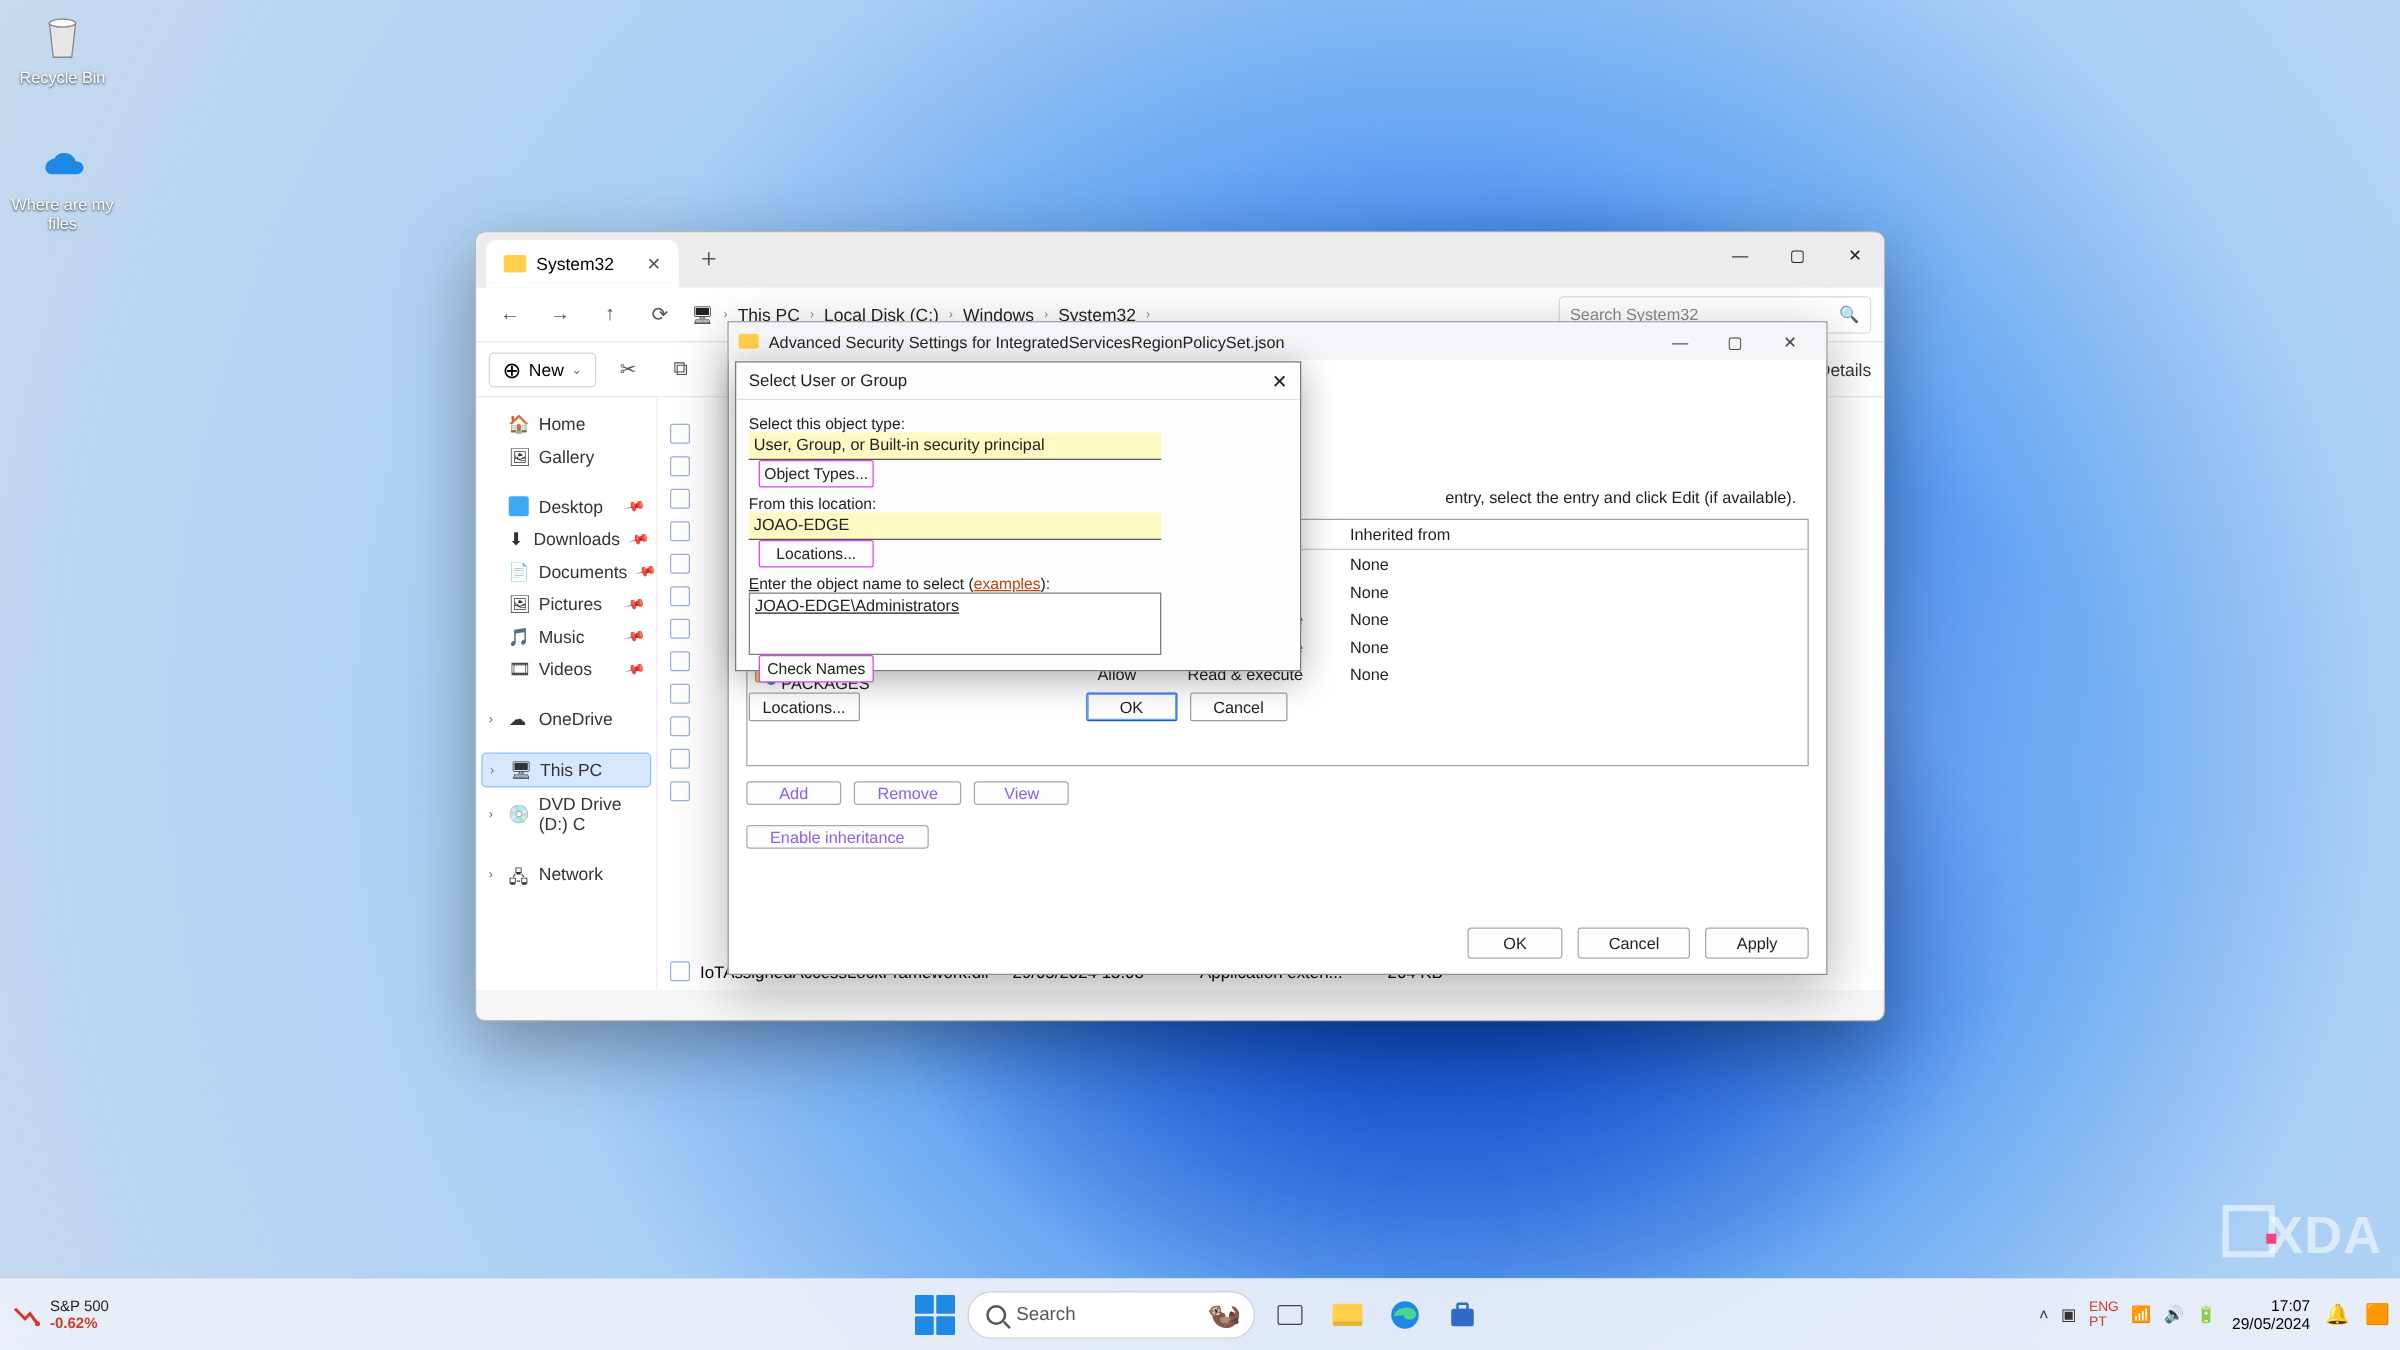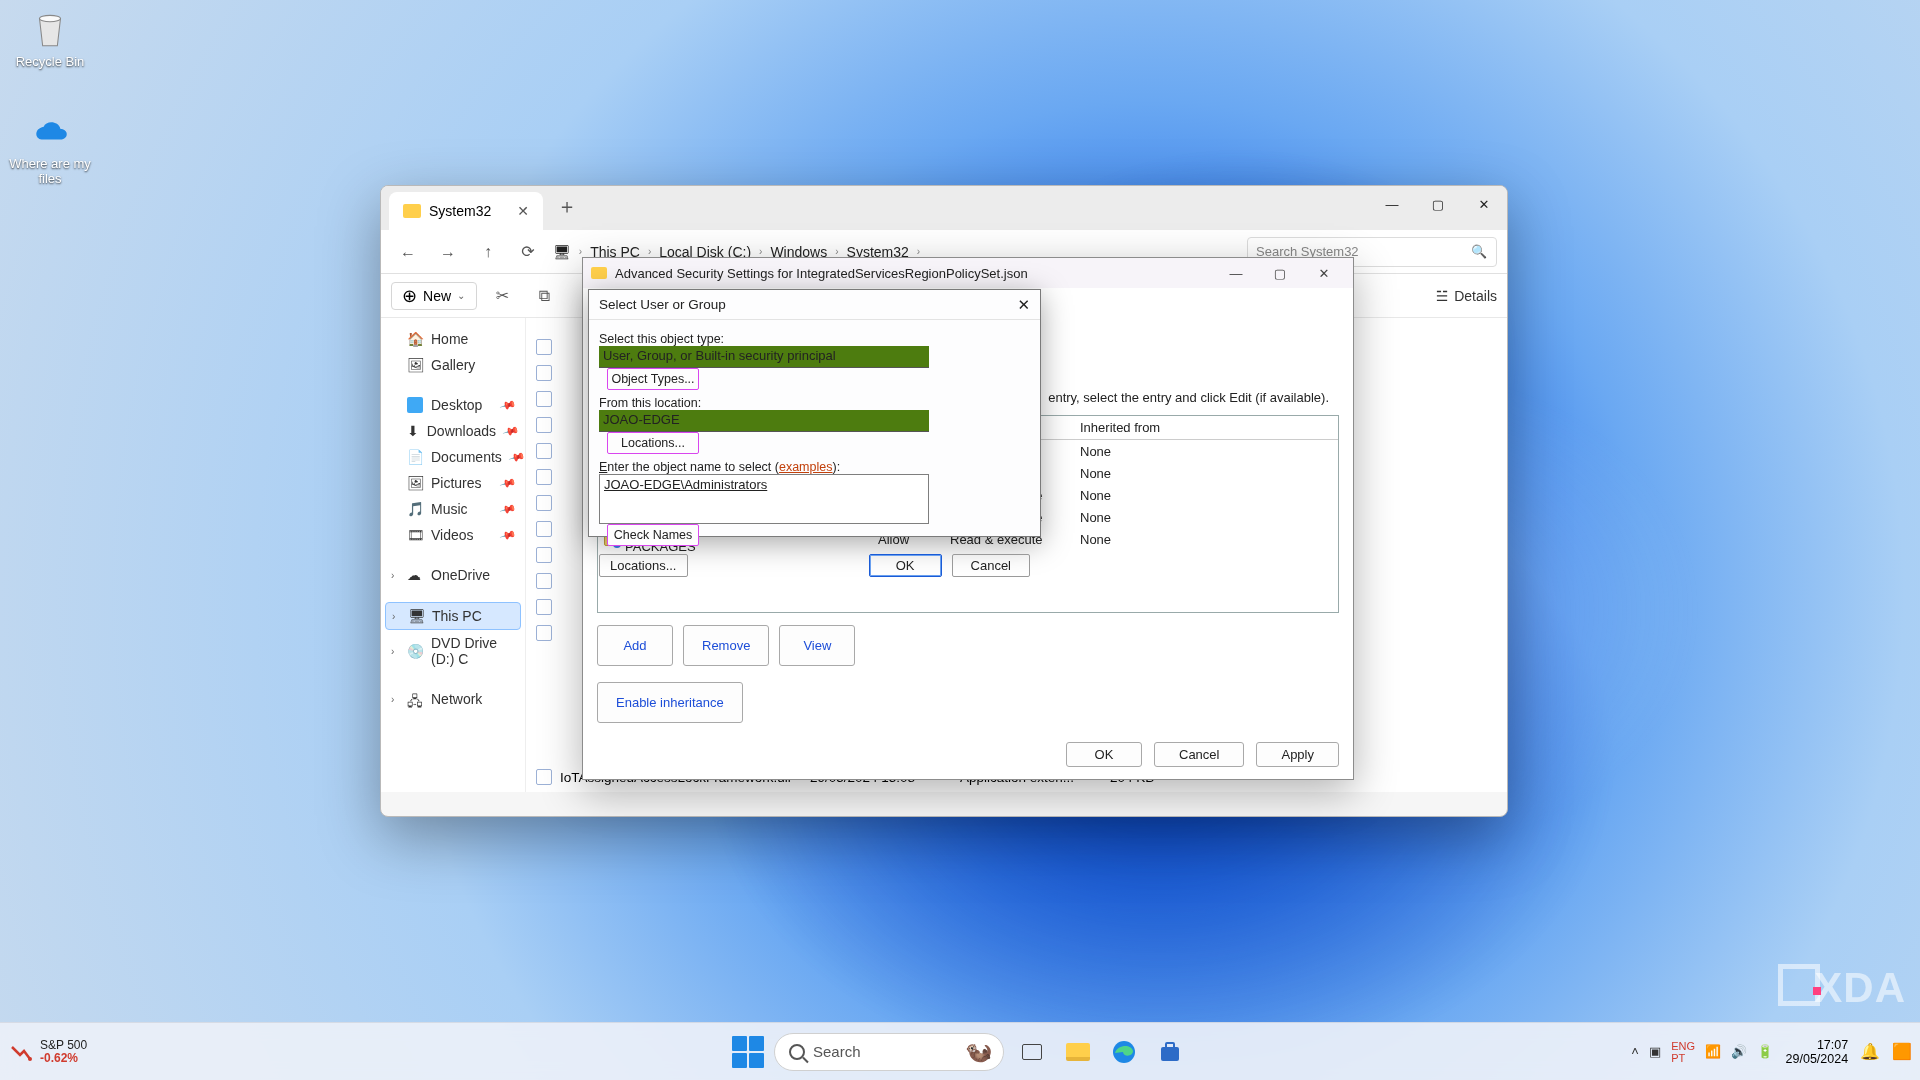--- a/index.html
+++ b/index.html
@@ -51,49 +51,49 @@
   .navsep { height:14px; }
   .navi { width:16px; height:16px; display:inline-block; }
   .filecol { flex:1; padding:0; font-size:13.5px; position:relative;}
   .frow { display:flex; align-items:center; height:26px; padding:0 10px; }
   .frow .fi { width:16px; height:16px; background:#fff; border:1px solid #9cb1d6; margin-right:8px; border-radius:2px;}
   .statusbar { position:absolute; left:0; right:0; bottom:0; height:24px; border-top:1px solid #e0e0e0; background:#f7f7f7; display:flex; align-items:center; font-size:12.5px; color:#444; padding:0 12px; gap:24px;}
   .viewtoggle { position:absolute; right:6px; display:flex; gap:0; }
   .viewtoggle div{ width:24px; height:18px; border:1px solid #9a9a9a; display:flex; align-items:center; justify-content:center; font-size:11px;}
 
   
-  .advsec { position:absolute; left:582px; top:257px; width:772px; height:523px; background:#fff; border:1px solid #8c8c8c; box-shadow:0 12px 40px rgba(0,0,0,.3); font-size:13px; color:#222;}
+  .advsec { position:absolute; left:582px; top:257px; width:880px; height:523px; background:#fff; border:1px solid #8c8c8c; box-shadow:0 12px 40px rgba(0,0,0,.3); font-size:13px; color:#222;}
   .advsec .titlebar { height:30px; display:flex; align-items:center; padding:0 8px; gap:8px; background:#f7f4f9;}
   .advsec .titlebar .fold { width:16px; height:12px; background:#ffcf4b; border-radius:2px;}
   .advsec .wctrl { margin-left:auto; display:flex; gap:2px;}
   .advsec .wctrl div{ width:42px; height:26px; display:flex; align-items:center; justify-content:center; color:#444;}
   .advsec .content { padding:10px 14px; }
   .instr { margin:8px 0 10px; font-size:13px;}
   .perms { border:1px solid #9aa; height:198px; }
   .perms .hdr { display:flex; height:24px; align-items:center; border-bottom:1px solid #ccc; font-size:13px;}
   .permrow { display:flex; height:22px; align-items:center; font-size:13px;}
   .pc1{ width:280px; padding-left:6px; display:flex; align-items:center; gap:6px;}
   .pc2{ width:72px;}
   .pc3{ width:130px;}
   .pc4{ flex:1;}
   .pi { width:16px; height:14px; background:#f3d36b; border:1px solid #bfa23c; border-radius:2px; position:relative;}
   .pi::after{content:""; position:absolute; right:-3px; bottom:-3px; width:8px; height:8px; background:#3a7bec; border-radius:50%;}
   .btnrow { display:flex; gap:10px; margin-top:12px;}
-  .btn { border:1px solid #a9a9a9; background:#fdfdfd; padding:12px 18px; border-radius:3px; font-size:13px; color:#1d4ed8; min-width:76px; text-align:center;}
+  .btn { border:1px solid #a9a9a9; background:#fdfdfd; padding:1px 18px; border-radius:3px; font-size:13px; color:#8b5cf6; min-width:76px; text-align:center;}
   .btn.en { color:#222; }
   .dlgactions { position:absolute; right:14px; bottom:12px; display:flex; gap:12px;}
   .dlgactions .btn{ padding:4px 24px;}
 
   
   .selusr { position:absolute; left:588px; top:289px; width:453px; height:248px; background:#fdfdfe; border:1px solid #7a7a7a; box-shadow:0 6px 28px rgba(0,0,0,.35); font-size:13px; color:#222;}
   .selusr .ttl { height:30px; display:flex; align-items:center; padding:0 10px; font-size:13.5px; border-bottom:1px solid #e3e3e3;}
   .selusr .ttl .x{ margin-left:auto; font-size:15px; }
   .selusr .body2 { padding:6px 10px 10px;}
   .lbl { font-size:12.5px; margin-top:6px; display:block;}
-  .field { border:1px solid #7e7e7e; background:#4d7c0f; height:22px; width:330px; padding:2px 4px; font-size:13px; display:inline-block;}
+  .field { border:1px solid #7e7e7e; background:#fef9c3; height:22px; width:330px; padding:2px 4px; font-size:13px; display:inline-block;}
   .fieldbig { border:1px solid #7e7e7e; background:#fff; width:330px; height:50px; padding:2px 4px; font-size:13px; display:inline-block;}
   .rbtn { border:1px solid #d946ef; background:#fdfdfd; padding:3px 0; border-radius:2px; font-size:12.5px; width:92px; display:inline-block; text-align:center; vertical-align:top; margin-left:8px;}
   .underline { text-decoration:underline;}
   .link { color:#c2410c; text-decoration:underline;}
   .selactions { display:flex; gap:10px; margin-top:8px;}
   .selactions .adv{ border:1px solid #9a9a9a; padding:3px 10px; border-radius:2px;}
   .selactions .spacer{ flex:1;}
   .selactions .ok{ border:1px solid #1a5bd6; padding:3px 26px; border-radius:2px; box-shadow:inset 0 0 0 1px #6aa0ef;}
   .selactions .cancel{ border:1px solid #9a9a9a; padding:3px 18px; border-radius:2px;}
 

